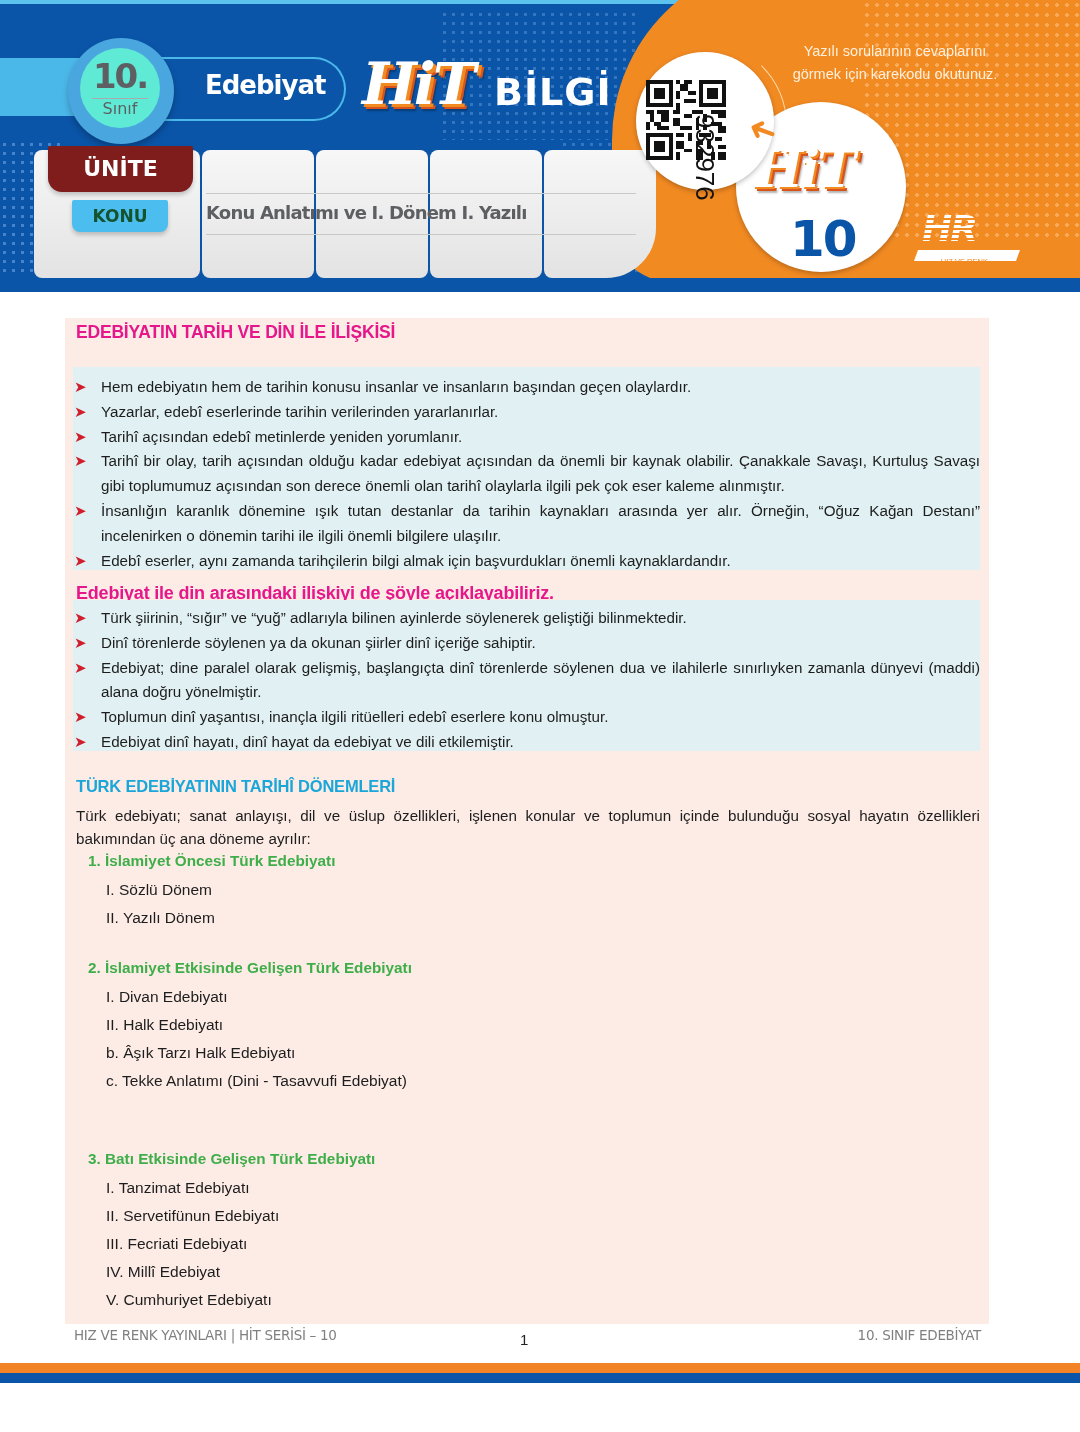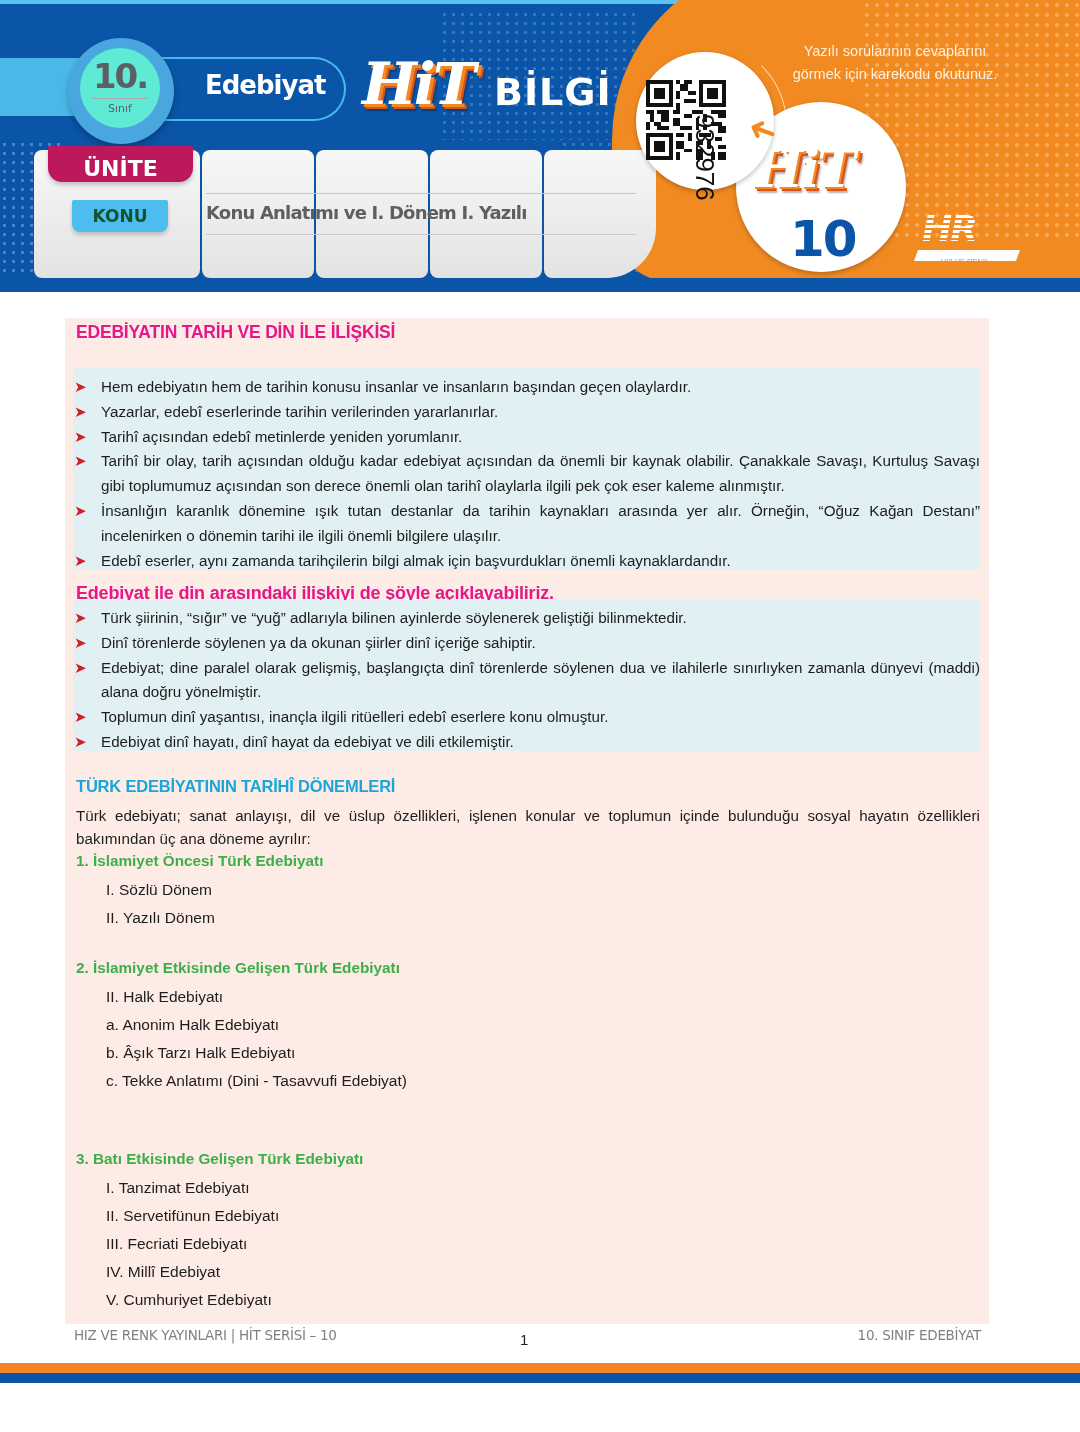--- a/index.html
+++ b/index.html
@@ -17,39 +17,39 @@
 
   .orange-panel { position: absolute; left: 612px; top: -40px; width: 560px; height: 322px; background: #f28a22; border-radius: 180px 0 0 60px; }
   .orange-panel .odots { position: absolute; right: 90px; top: 40px; width: 220px; height: 240px;
     background-image: radial-gradient(circle, rgba(255,190,120,0.8) 1.6px, transparent 2px); background-size: 10px 10px; opacity: .8; }
 
   .cyan-strip { position: absolute; left: 0; top: 58px; width: 100px; height: 58px; background: #4bb8ea; }
   .grade-circle { position: absolute; left: 68px; top: 38px; width: 106px; height: 106px; border-radius: 50%; background: #4aa6de; box-shadow: 0 4px 6px rgba(0,0,0,.25); }
   .grade-inner { position: absolute; left: 12px; top: 10px; width: 80px; height: 80px; border-radius: 50%; background: #5eead4; text-align: center; }
   .grade-num { display: block; font-family: "DejaVu Sans", sans-serif; font-weight: bold; font-size: 34px; color: #5d5f63; line-height: 44px; margin-top: 6px; letter-spacing: -2px; }
   .grade-line { display: block; width: 56px; height: 1px; background: #aaa; margin: 0 auto; }
-  .grade-label { display: block; font-size: 11px; color: #5d5f63; line-height: 20px; font-family: "DejaVu Sans", sans-serif; }
+  .grade-label { display: block; font-size: 16px; color: #5d5f63; line-height: 20px; font-family: "DejaVu Sans", sans-serif; }
 
   .subject-pill { position: absolute; left: 150px; top: 57px; width: 196px; height: 64px; border: 2px solid #4bb8ea; border-left: none; border-radius: 0 34px 34px 0; }
   .subject-label { position: absolute; left: 205px; top: 70px; font-family: "DejaVu Sans", sans-serif; font-weight: bold; font-size: 26px; color: #fff; letter-spacing: -1px; }
 
   .brand { position: absolute; left: 362px; top: 50px; height: 80px; }
   .hit-logo { position: absolute; left: 0; top: 0; font-family: "DejaVu Serif", serif; font-style: italic; font-weight: bold; font-size: 58px; color: #fff;
     text-shadow: 3px 3px 0 #f28a22, 5px 5px 0 #d9531c, 6px 7px 2px rgba(0,0,0,.3); letter-spacing: -3px; }
   .bilgi-label { position: absolute; left: 132px; top: 20px; font-family: "DejaVu Sans", sans-serif; font-weight: bold; font-size: 38px; color: #fff; letter-spacing: 1px; text-align: right; }
 
   .tabs-panel { position: absolute; left: 34px; top: 150px; width: 630px; height: 128px; }
   .tab { position: absolute; top: 0; height: 128px; background: linear-gradient(#f7f7f7, #e3e3e3); border-radius: 8px; }
   .tab.t0 { left: 0; width: 166px; }
   .tab.t1 { left: 168px; width: 112px; }
   .tab.t2 { left: 282px; width: 112px; }
   .tab.t3 { left: 396px; width: 112px; }
   .tab.t4 { left: 510px; width: 112px; border-radius: 8px 8px 50px 8px; }
   .tab-lines { position: absolute; left: 172px; top: 43px; width: 430px; height: 42px; border-top: 1px solid #c8c8c8; border-bottom: 1px solid #c8c8c8; }
-  .unite-tab { position: absolute; left: 48px; top: 146px; width: 145px; height: 36px; background: #be185d; border-radius: 2px 2px 14px 14px; box-shadow: 0 3px 4px rgba(0,0,0,.2); text-align: center; }
+  .unite-tab { position: absolute; left: 48px; top: 146px; width: 145px; height: 46px; background: #7f1d1d; border-radius: 2px 2px 14px 14px; box-shadow: 0 3px 4px rgba(0,0,0,.2); text-align: center; }
   .unite-tab span { font-family: "DejaVu Sans", sans-serif; font-weight: bold; font-size: 22px; color: #fff; line-height: 46px; }
   .konu-tab { position: absolute; left: 72px; top: 200px; width: 96px; height: 32px; background: #4bbdef; border-radius: 2px 2px 8px 8px; box-shadow: 0 3px 4px rgba(0,0,0,.2); text-align: center; }
   .konu-tab span { font-family: "DejaVu Sans", sans-serif; font-weight: bold; font-size: 17px; color: #14532d; line-height: 32px; }
   .konu-title { position: absolute; left: 206px; top: 202px; font-family: "DejaVu Sans", sans-serif; font-weight: bold; font-size: 18px; color: #5d5f63; letter-spacing: -0.8px; }
 
   .qr-circle { position: absolute; left: 636px; top: 52px; width: 138px; height: 138px; border-radius: 50%; background: #fff; box-shadow: 0 2px 5px rgba(0,0,0,.25); }
   .qr-code { position: absolute; left: 10px; top: 28px; width: 80px; height: 80px; }
   .qr-number { position: absolute; left: 84px; top: 62px; font-family: "Liberation Sans", sans-serif; font-size: 26px; color: #111; transform: rotate(90deg); transform-origin: left top; letter-spacing: 0px; }
   .arc { position: absolute; border: 1.5px solid rgba(255,235,200,.85); border-radius: 50%; }
   .arc.a1 { left: 612px; top: 40px; width: 175px; height: 170px; border-color: transparent rgba(255,230,190,.9) transparent transparent; }
@@ -73,21 +73,21 @@
   .blue-box.b2 { top: 600px; height: 151px; }
   .bullet-list { position: absolute; left: 74px; width: 906px; list-style: none; }
   .bullet-list.l1 { top: 375px; }
   .bullet-list.l2 { top: 606px; }
   .bullet-list li { position: relative; padding-left: 27px; font-size: 15.2px; line-height: 24.8px; color: #1d1d1d; text-align: justify; text-align-last: left; }
   .bullet-list li .arrow { position: absolute; left: 0; top: 0; color: #d21e2b; font-size: 15px; }
   .pink-sub { position: absolute; left: 76px; top: 583px; font-weight: bold; font-size: 18px; color: #e5178a; letter-spacing: -0.2px; }
 
   .section-title-blue { position: absolute; left: 76px; top: 777px; font-weight: bold; font-size: 16.5px; color: #1aa6d9; letter-spacing: -0.2px; }
   .intro-text { position: absolute; left: 76px; top: 804px; width: 904px; font-size: 15.2px; line-height: 23px; color: #1d1d1d; text-align: justify; text-align-last: left; }
-  .period-head { position: absolute; left: 76px; font-weight: bold; font-size: 15.3px; color: #3fae4a; text-align: center; }
+  .period-head { position: absolute; left: 88px; font-weight: bold; font-size: 15.3px; color: #3fae4a; text-align: center; }
   .period-head.p1 { top: 852px; }
   .period-head.p2 { top: 959px; }
   .period-head.p3 { top: 1150px; }
   .sub-list { position: absolute; left: 106px; list-style: none; }
   .sub-list li { font-size: 15.5px; line-height: 28px; color: #1d1d1d; }
   .sub-list.s1 { top: 876px; }
   .sub-list.s2 { top: 983px; }
   .sub-list.s3 { top: 1174px; }
 
   
@@ -189,22 +189,22 @@
 <p class="intro-text">Türk edebiyatı; sanat anlayışı, dil ve üslup özellikleri, işlenen konular ve toplumun içinde bulunduğu sosyal hayatın özellikleri bakımından üç ana döneme ayrılır:</p>
 
 <div class="period-head p1">1. İslamiyet Öncesi Türk Edebiyatı</div>
 <ul class="sub-list s1">
   <li>I. Sözlü Dönem</li>
   <li>II. Yazılı Dönem</li>
 </ul>
 
 <div class="period-head p2">2. İslamiyet Etkisinde Gelişen Türk Edebiyatı</div>
 <ul class="sub-list s2">
+  <li>I. Divan Edebiyatı</li>
   <li>II. Halk Edebiyatı</li>
-  <li>a. Anonim Halk Edebiyatı</li>
   <li>b. Âşık Tarzı Halk Edebiyatı</li>
   <li>c. Tekke Anlatımı (Dini - Tasavvufi Edebiyat)</li>
 </ul>
 
 <div class="period-head p3">3. Batı Etkisinde Gelişen Türk Edebiyatı</div>
 <ul class="sub-list s3">
   <li>I. Tanzimat Edebiyatı</li>
   <li>II. Servetifünun Edebiyatı</li>
   <li>III. Fecriati Edebiyatı</li>
   <li>IV. Millî Edebiyat</li>

